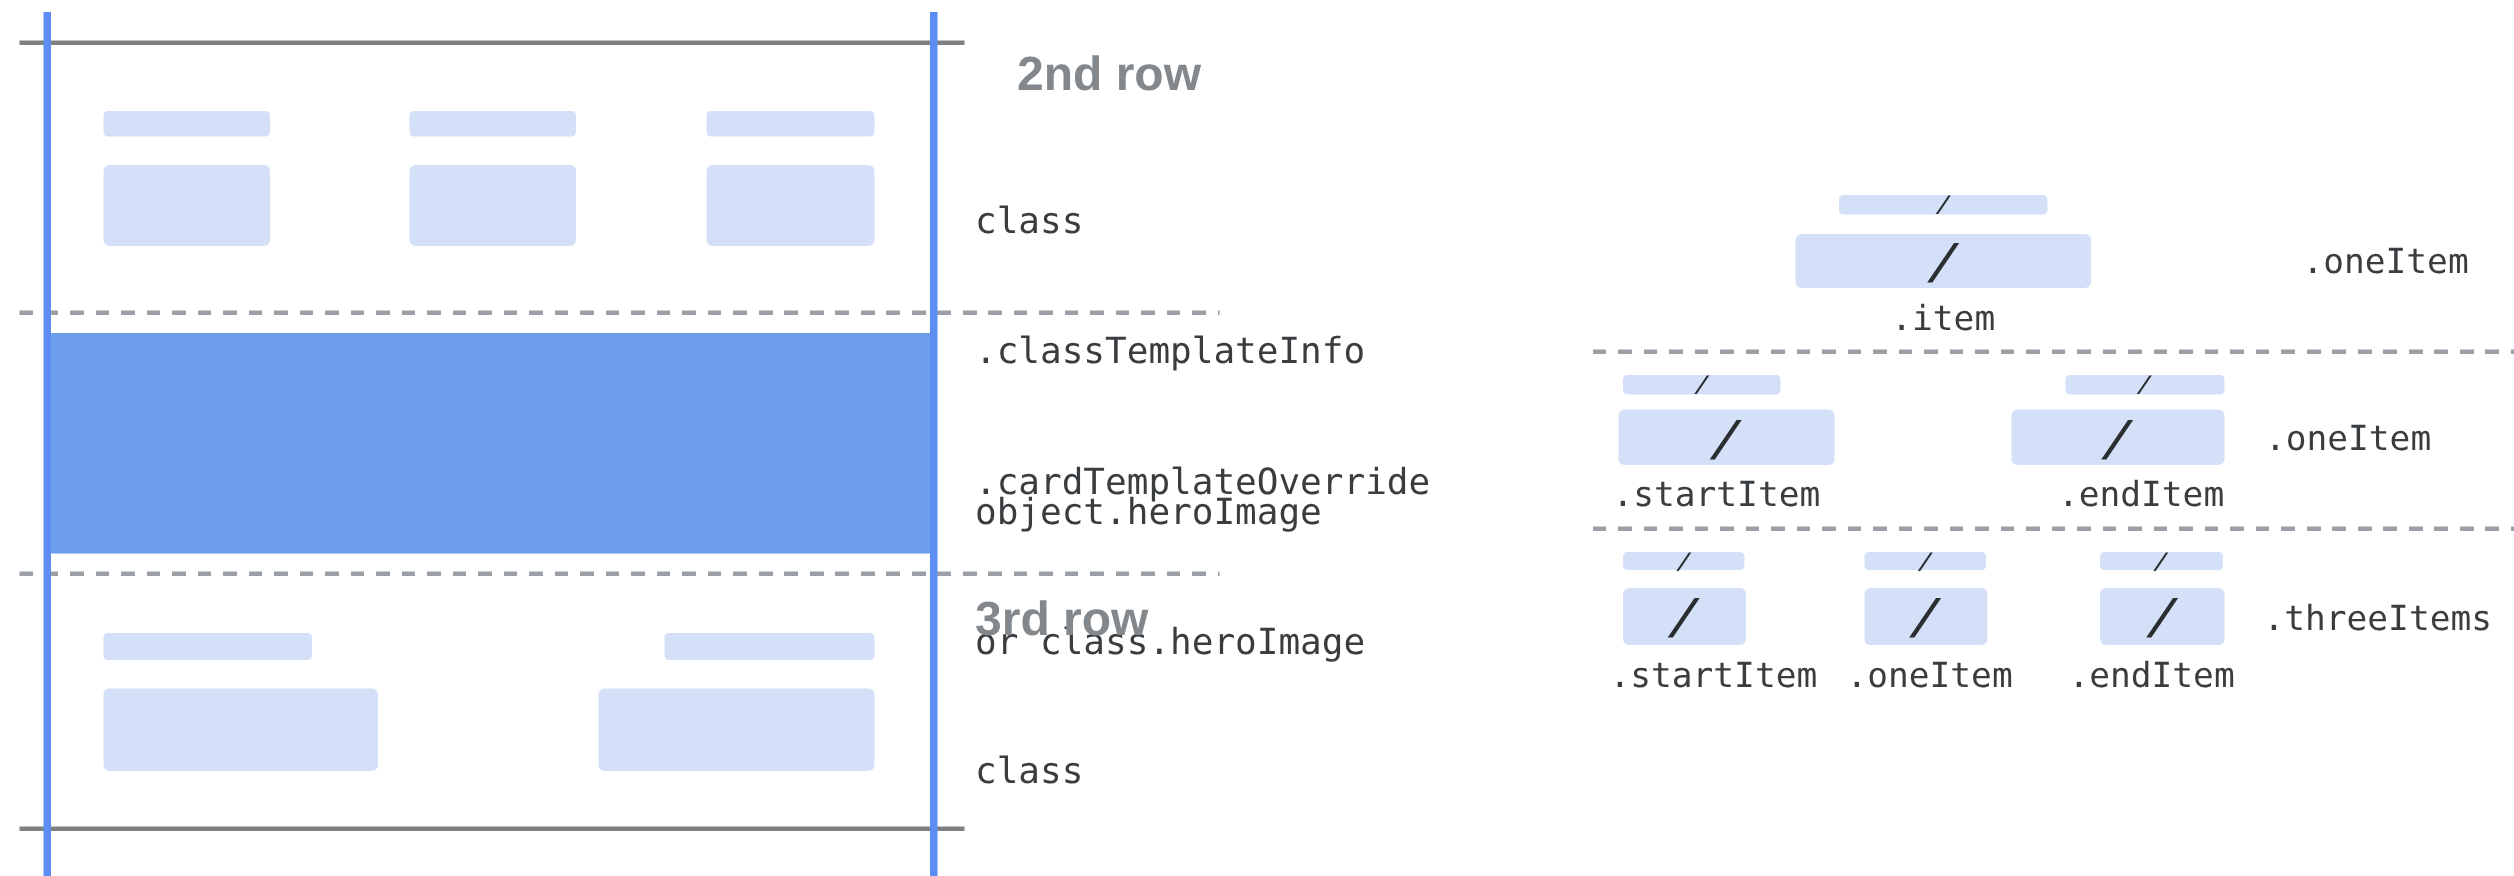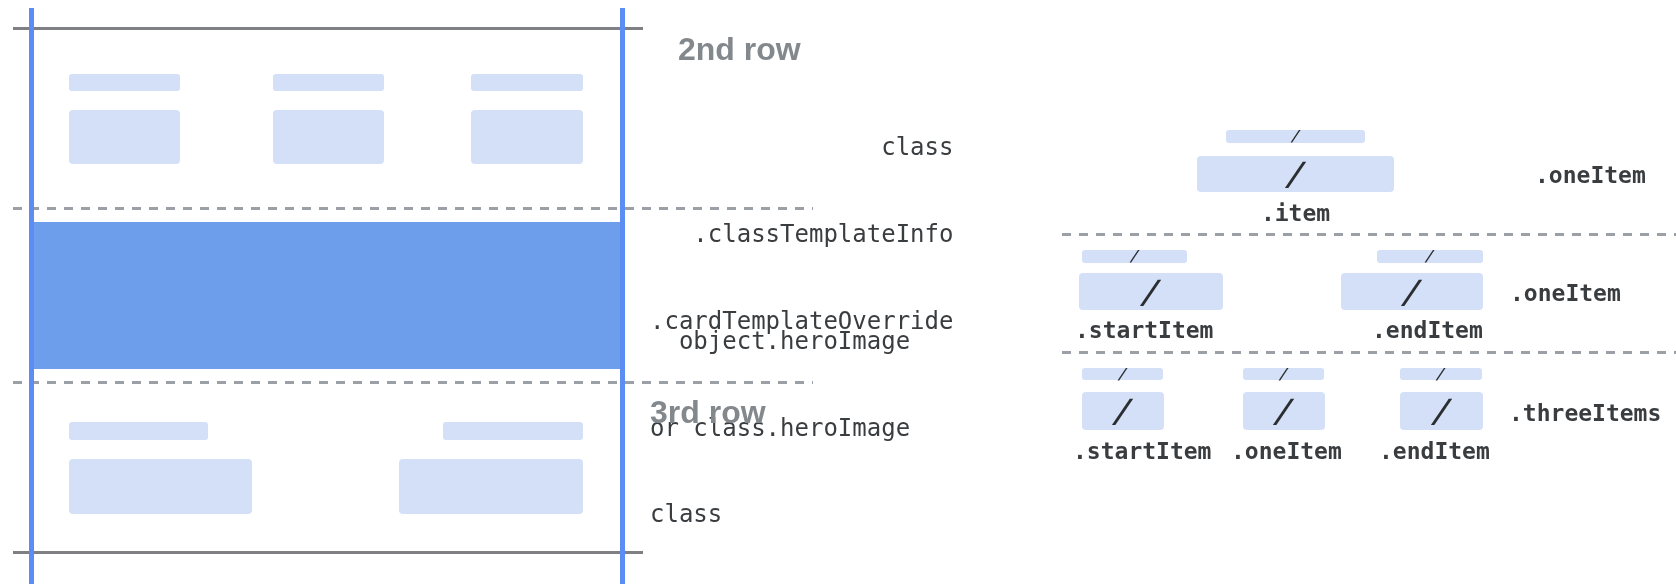--- a/index.html
+++ b/index.html
@@ -22,31 +22,31 @@
   .vline{width:5px;background:var(--guide-blue);z-index:3;}
   .hline{height:3px;background:var(--line-gray);z-index:2;}
   .dashline{height:3px;z-index:2;
     background:repeating-linear-gradient(90deg,var(--dash-gray) 0 9px,transparent 9px 17px);}
   .hero{background:var(--hero-blue);z-index:1;}
   .ph{background:var(--placeholder-blue);border-radius:4px;z-index:1;}
   .ph.sm{border-radius:3px;}
   
   .heading{font-weight:700;font-size:32px;line-height:38px;color:var(--heading-gray);white-space:nowrap;}
   .code{font-family:"DejaVu Sans Mono","Liberation Mono",monospace;font-size:24px;line-height:29px;
-        color:var(--code-text);white-space:pre;text-align:right;}
+        color:var(--code-text);white-space:pre;}
   
   .ibar{background:var(--placeholder-blue);display:flex;align-items:center;justify-content:center;z-index:1;}
   .ibar.small{border-radius:3px;}
   .ibar.big{border-radius:4px;}
   .slash{font-family:"DejaVu Sans Mono","Liberation Mono",monospace;font-weight:700;color:var(--slash-ink);
          transform:skewX(-12deg);}
   .slash.s{font-size:15px;line-height:13px;}
   .slash.b{font-size:32px;line-height:34px;}
   .ilabel{font-family:"DejaVu Sans Mono","Liberation Mono",monospace;font-size:23px;line-height:27px;
-          color:var(--code-text);white-space:nowrap;font-weight:bold;}
+          color:var(--code-text);white-space:nowrap;}
   .center{text-align:center;}
 </style>
 </head>
 <body>
 
 <div id="screen">
 
   <div class="abs hline" style="left:13px;top:27px;width:630px;"></div>
   <div class="abs hline" style="left:13px;top:551px;width:630px;"></div>
 

